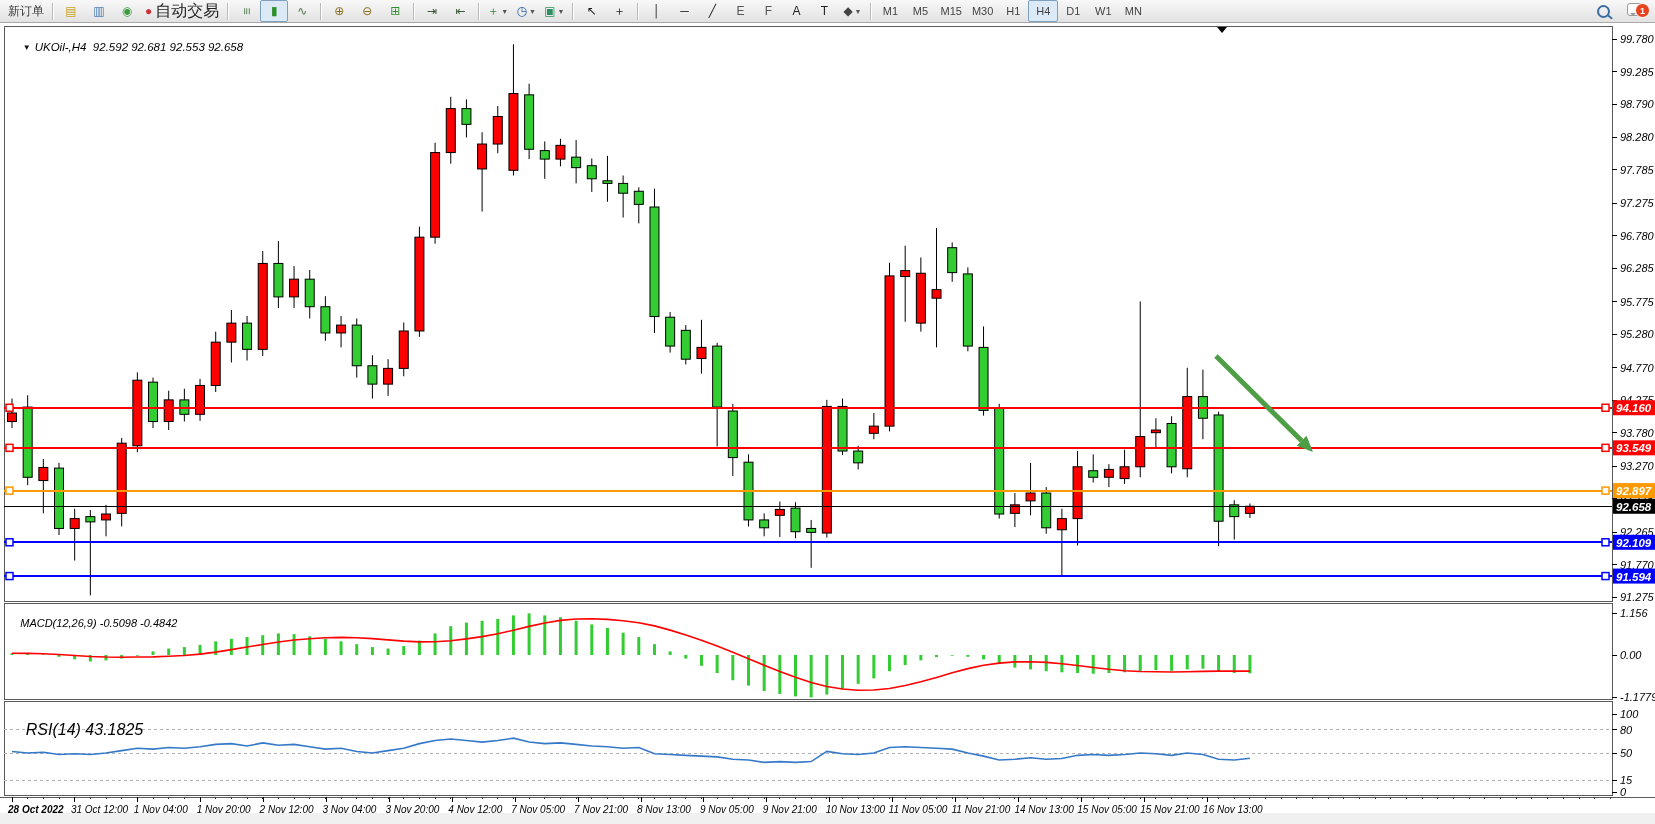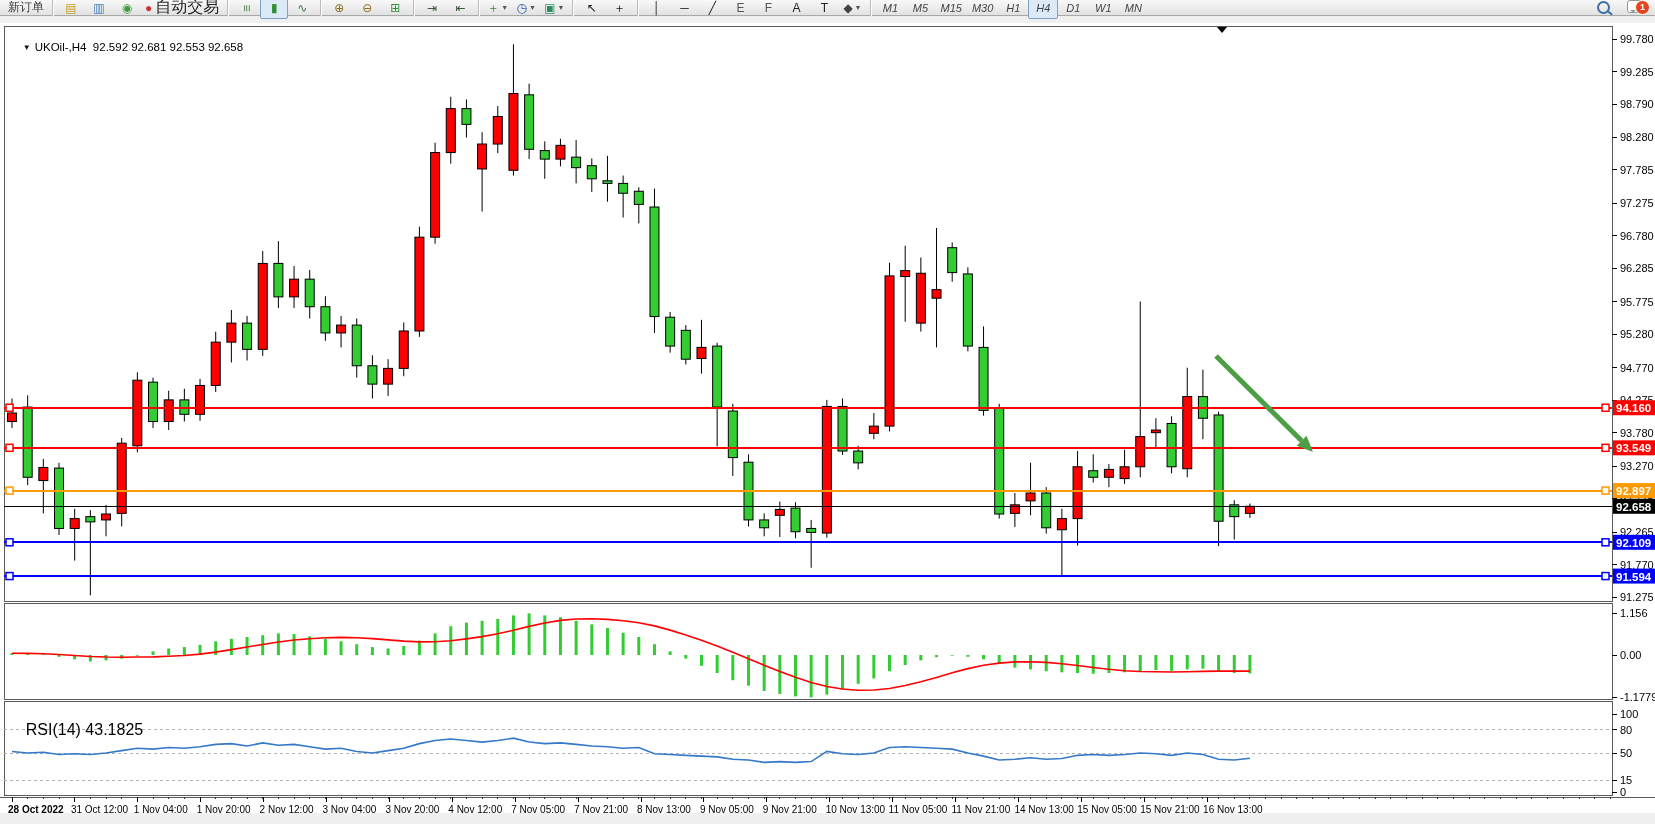--- a/index.html
+++ b/index.html
@@ -1,45 +1,45 @@
 <!DOCTYPE html>
 <html><head>
 <meta charset="utf-8">
 <style>
   html,body{margin:0;padding:0;width:1655px;height:824px;overflow:hidden;
     font-family:"Liberation Sans","DejaVu Sans",sans-serif;background:#f0f0f0;}
   
-  .toolbar{position:absolute;left:0;top:0;width:1655px;height:16px;
+  .toolbar{position:absolute;left:0;top:0;width:1655px;height:23px;
     background:linear-gradient(#f8f8f8,#e2e2e2);border-bottom:1px solid #a9a9a9;
     display:flex;align-items:center;padding:0 4px;box-sizing:border-box;z-index:5;}
   .tb-group{display:flex;align-items:center;}
   .tb-sep{width:1px;height:17px;background:#b9b9b9;margin:0 4px;flex:0 0 auto;
     box-shadow:1px 0 0 #fff;}
   .tb-btn{height:20px;min-width:20px;display:flex;align-items:center;justify-content:center;
     font-size:12px;color:#3a3a3a;padding:0 3px;border:1px solid transparent;border-radius:2px;
     cursor:default;white-space:nowrap;}
   .tb-btn.active{border:1px solid #7da2c1;background:#dceaf7;}
   .tb-btn .glyph{line-height:1;}
   .tb-btn .lbl{margin-left:3px;font-size:16px;color:#222;}
   .caret{font-size:7px;color:#555;margin-left:2px;}
-  .tf-btn{font-size:11px;color:#444;padding:0 4px;font-style:italic;}
+  .tf-btn{font-size:11px;color:#444;padding:0 4px;}
   .toolbar-right{margin-left:auto;display:flex;align-items:center;}
   .lens{width:9px;height:9px;border:2px solid #3b6ea5;border-radius:50%;position:relative;display:inline-block;}
   .lens:after{content:"";position:absolute;width:6px;height:2px;background:#3b6ea5;
     right:-5px;bottom:-2px;transform:rotate(38deg);border-radius:1px;}
   .bubble{width:14px;height:11px;border:1.5px solid #9a9a9a;background:#fff;border-radius:3px;
     position:relative;display:inline-block;}
   .bubble:after{content:"";position:absolute;left:2px;bottom:-4px;border:3px solid transparent;
     border-top-color:#9a9a9a;}
   .badge{position:absolute;top:1px;right:-7px;min-width:13px;height:13px;background:#e8431f;
     color:#fff;font-size:9px;font-weight:bold;border-radius:8px;display:flex;align-items:center;
     justify-content:center;border:1px solid #fff;}
   .chat-wrap{position:relative;margin:0 8px 0 10px;}
   
-  .chart-window{position:absolute;left:0;top:23px;width:1655px;height:790px;background:#fff;}
+  .chart-window{position:absolute;left:0;top:23px;width:1655px;height:790px;background:#fff;font-style:italic;}
   .overlay-label{position:absolute;font-size:11.5px;color:#000;z-index:3;white-space:pre;}
   .menu-arrow{font-size:8px;vertical-align:1px;margin-right:4px;color:#111;}
   svg{position:absolute;left:0;top:0;}
   text{font-family:"Liberation Sans","DejaVu Sans",sans-serif;}
 </style>
 </head>
 <body>
 
 <div class="toolbar" id="toolbar">
     <div class="tb-group">
@@ -662,17 +662,20 @@
       <polyline points="12,751.44 27.67,753 43.34,752.22 59.01,754.56 74.68,753.78 90.35,754.56 106.02,753 121.69,750.66 137.36,748.32 153.03,749.1 168.7,747.54 184.37,748.32 200.04,746.76 215.71,744.42 231.38,743.64 247.05,745.98 262.72,742.86 278.39,745.2 294.06,744.42 309.73,746.76 325.4,749.1 341.07,748.32 356.74,751.44 372.41,753 388.08,750.66 403.75,748.32 419.42,743.64 435.09,740.52 450.76,738.96 466.43,740.52 482.1,742.08 497.77,740.52 513.44,738.18 529.11,742.08 544.78,743.64 560.45,742.86 576.12,744.42 591.79,745.98 607.46,746.76 623.13,748.32 638.8,747.54 654.47,753.78 670.14,754.56 685.81,755.34 701.48,756.12 717.15,756.9 732.82,759.24 748.49,760.02 764.16,762.36 779.83,761.58 795.5,762.36 811.17,761.58 826.84,751.44 842.51,753.78 858.18,754.56 873.85,753 889.52,747.54 905.1899999999999,746.76 920.86,747.54 936.53,748.32 952.2,749.1 967.87,753 983.54,756.12 999.21,760.02 1014.88,759.24 1030.55,757.68 1046.22,759.24 1061.89,758.46 1077.56,755.34 1093.23,754.56 1108.9,755.34 1124.57,754.56 1140.24,753 1155.91,753.78 1171.58,755.34 1187.25,753 1202.92,754.56 1218.59,759.24 1234.26,760.02 1249.93,758.3196 " fill="none" stroke="#3579C8" stroke-width="1.6"></polyline>
       <polygon points="1217,27 1227,27 1222,33" fill="#000"></polygon>
       <line x1="1216" y1="356" x2="1301.6278238994578" y2="440.7450628283293" stroke="#4D9E45" stroke-width="5"></line>
       <polygon points="1313,452 1296.703788886852,445.72038987231656 1306.5518589120636,435.76973578434206" fill="#4D9E45"></polygon>
     </svg>
 
   <div class="overlay-label" style="left:10px;top:6px;">
     <span class="menu-arrow">▼</span><span>UKOil-,H4</span>&nbsp;&nbsp;<span>92.592 92.681 92.553 92.658</span>
   </div>
 
+  <div class="overlay-label" style="left:8px;top:582px;font-size:11px;">
+    <span>MACD(12,26,9)</span>&nbsp;<span>-0.5098</span>&nbsp;<span>-0.4842</span>
+  </div>
 
   <div class="overlay-label" style="left:8px;top:680px;font-size:16px;">
     <span>RSI(14)</span>&nbsp;<span>43.1825</span>
   </div>
 </div>
 
 </body></html>

